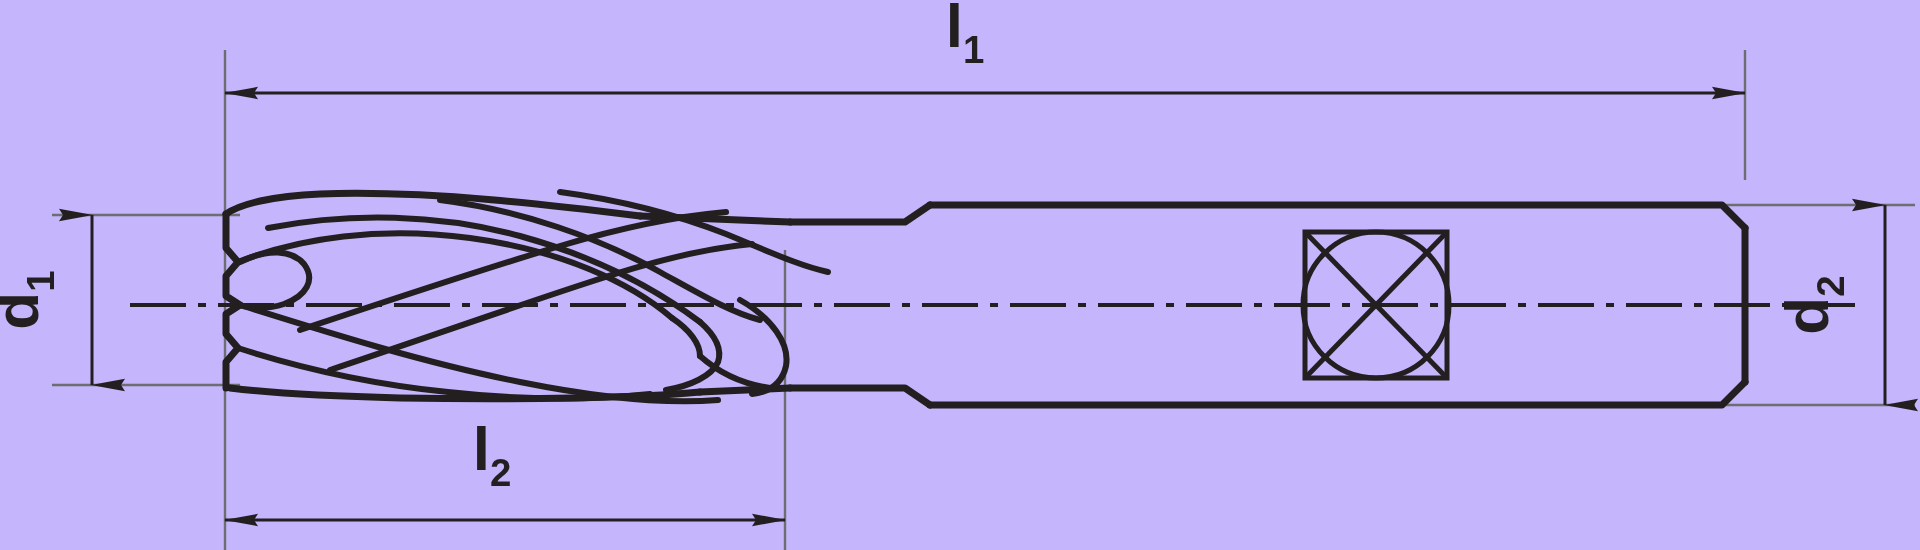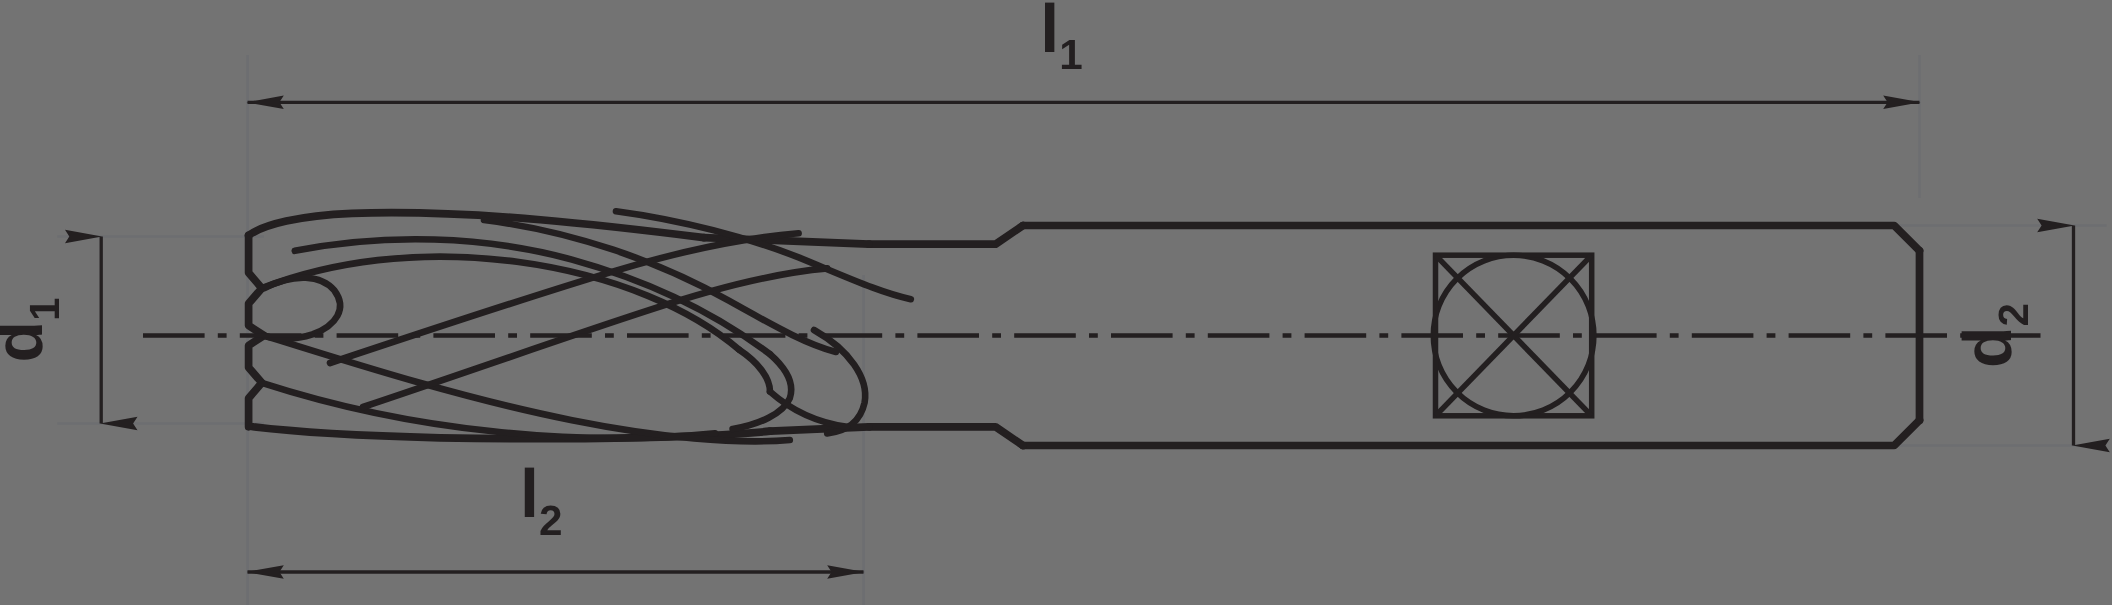--- a/index.html
+++ b/index.html
@@ -8,21 +8,21 @@
     padding: 0;
     background: #ffffff;
   }
   body {
     font-family: "Liberation Sans", sans-serif;
   }
   #drawing-root {
     position: relative;
     width: 1920px;
     height: 550px;
-    background: #737373;
+    background: #c4b5fd;
     overflow: hidden;
   }
   #drawing-root svg {
     display: block;
   }
   .dim-label {
     font-family: "Liberation Sans", sans-serif;
     font-weight: 700;
     fill: #231f20;
   }

